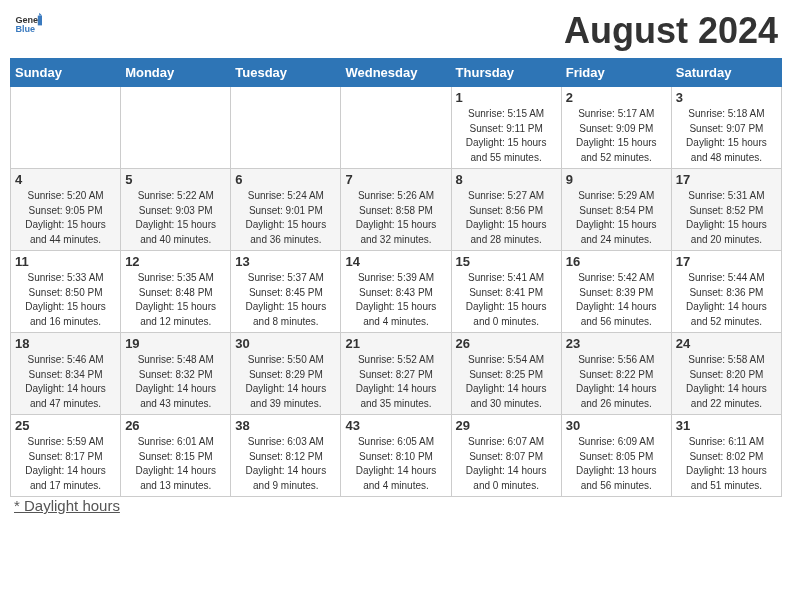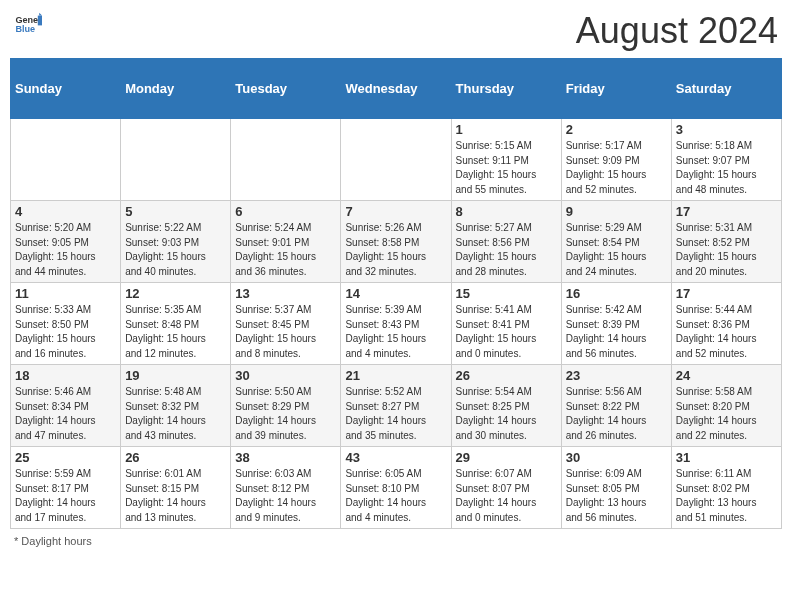--- a/index.html
+++ b/index.html
@@ -24,37 +24,37 @@
     }
     .logo-icon {
       width: 28px;
       height: 28px;
     }
     .title-area {
       text-align: right;
     }
     .main-title {
       font-size: 36px;
-      font-weight: normal;
+      font-weight: bold;
       color: #333;
     }
     .subtitle {
       font-size: 16px;
       color: #555;
     }
     .calendar {
       width: 100%;
       border-collapse: collapse;
     }
     .calendar thead th {
       background-color: #2e75b6;
       color: #fff;
       font-size: 13px;
       font-weight: bold;
-      padding: 22px 4px;
+      padding: 6px 4px;
       text-align: left;
       border: 1px solid #2e75b6;
       margin-top: 6px;
     }
     .calendar tbody td {
       border: 1px solid #ccc;
       vertical-align: top;
       padding: 3px 4px;
       font-size: 10.5px;
       color: #333;
@@ -68,30 +68,32 @@
     .day-number {
       font-size: 13px;
       font-weight: bold;
       margin-bottom: 2px;
       color: #333;
     }
     .day-info {
       font-size: 10px;
       line-height: 1.45;
       color: #333;
+      text-align: center;
     }
     .empty-cell {
       background: #fff !important;
     }
     .footer-note {
-      margin-top: 6px;
-      font-size: 11px;
+      margin-top: 0;
+      font-size: 15px;
       color: #555;
       text-align: left;
       padding-left: 4px;
+      text-decoration: underline;
     }
   </style>
 </head>
 <body>
 
 <div class="header-area">
   <div class="logo">
     <svg class="logo-icon" viewBox="0 0 40 40">
       <text x="2" y="18" font-size="13" font-weight="bold" fill="#333" font-family="Arial">General</text>
       <text x="2" y="32" font-size="13" font-weight="bold" fill="#3a7abf" font-family="Arial">Blue</text>

